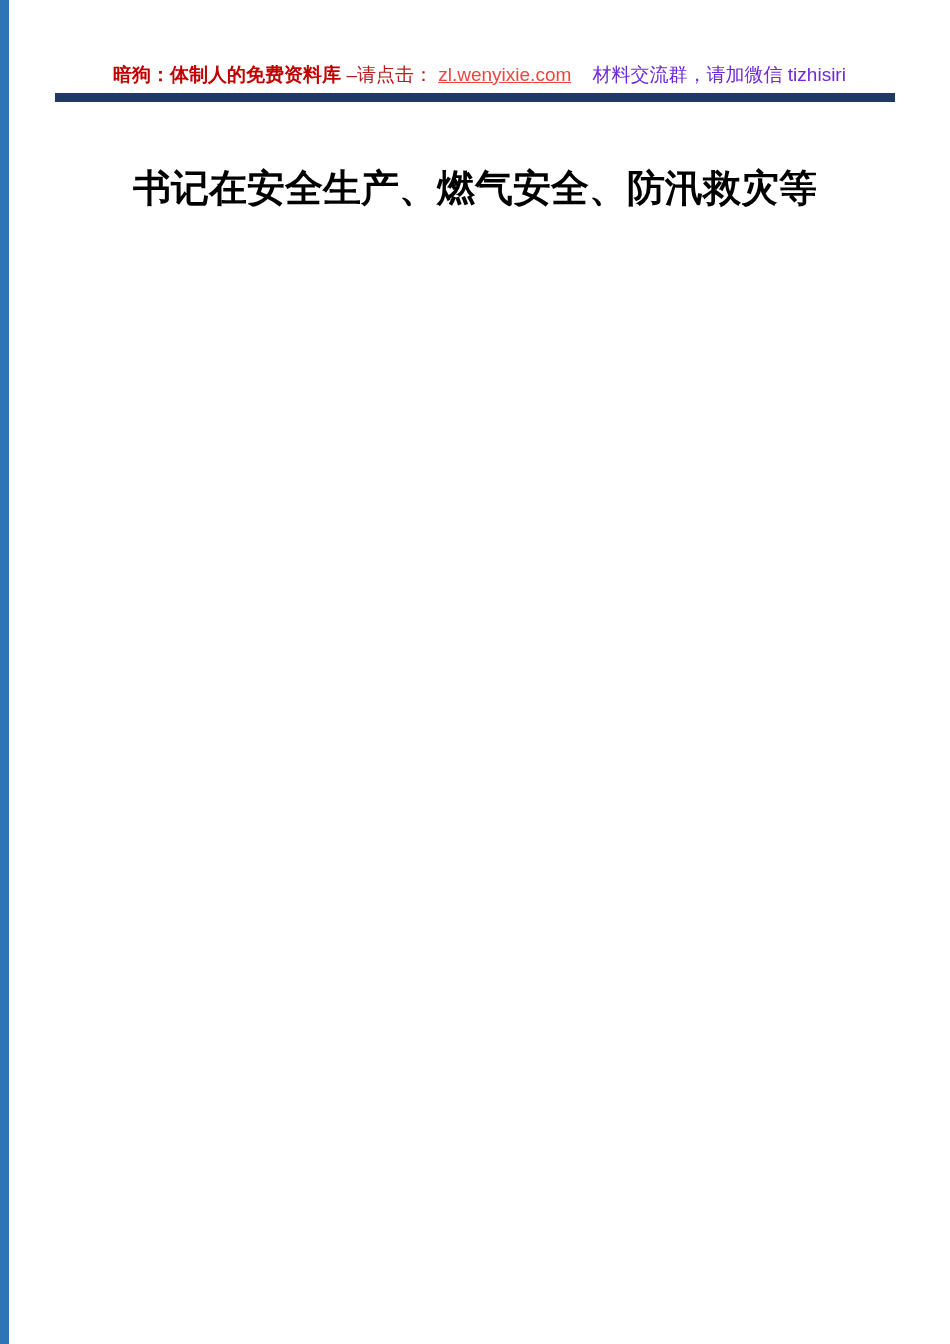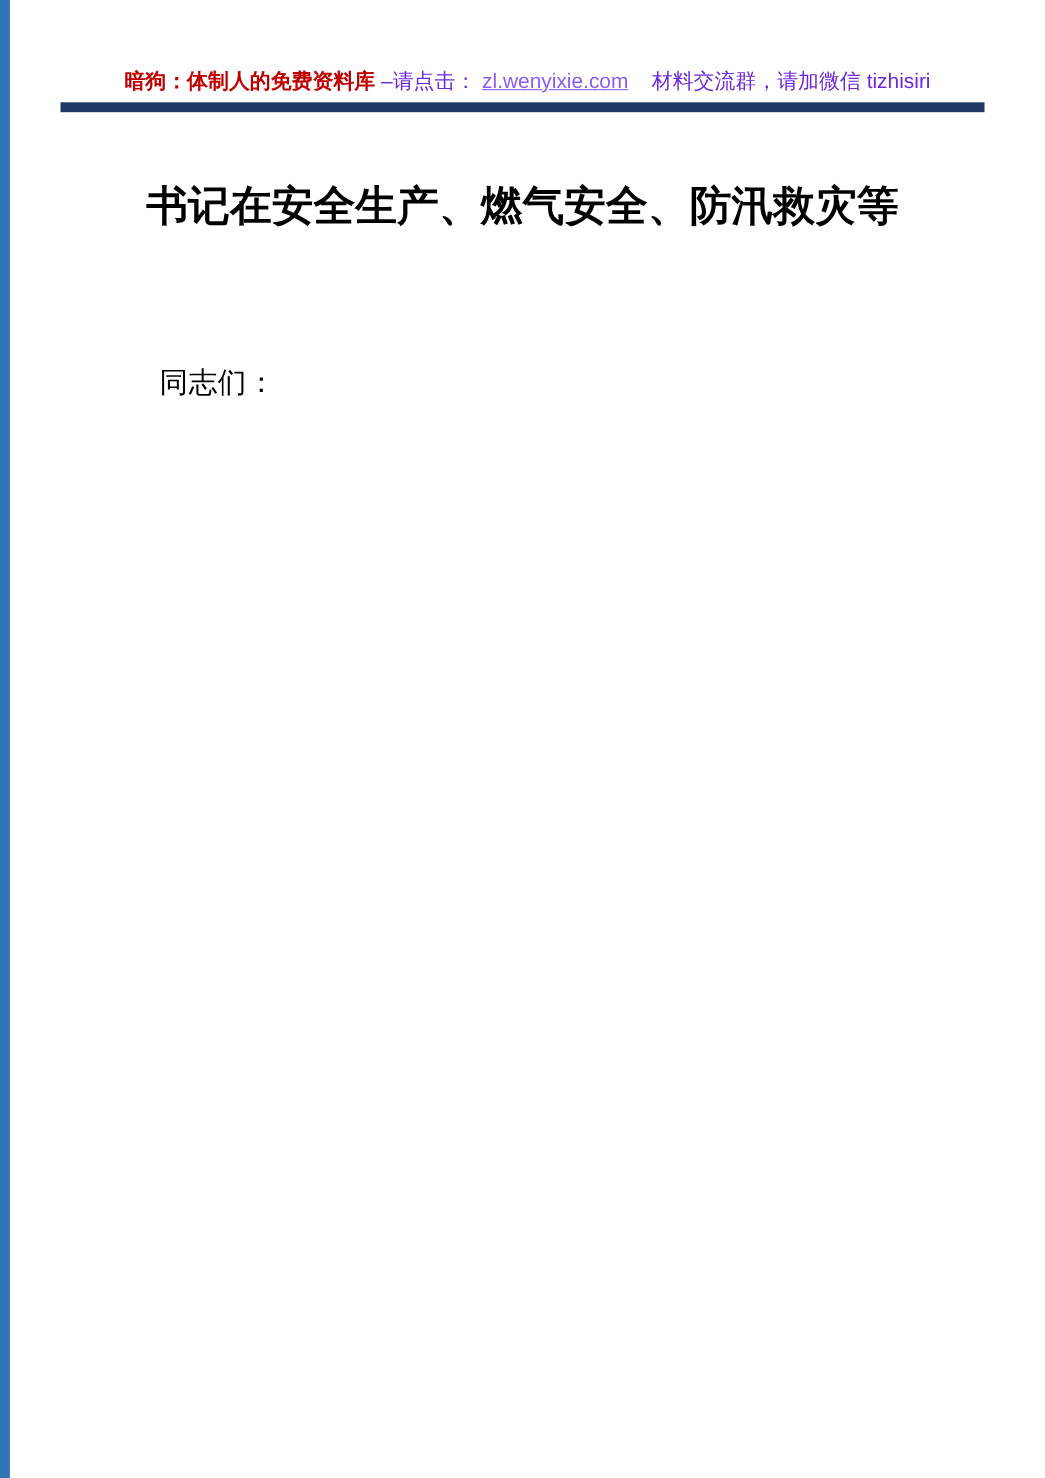--- a/index.html
+++ b/index.html
@@ -26,22 +26,22 @@
   .top-header {
     position: absolute;
     top: 62px; left: 9px; right: 0;
     text-align: center;
     font-size: 19px;
     line-height: 26px;
     font-family: "Liberation Sans", "DejaVu Sans", sans-serif;
     white-space: nowrap;
   }
   .site-name { color: #c00000; font-weight: bold; }
-  .link-prefix { color: #6d28d9; }
-  .header-link { color: #8b5cf6; text-decoration: underline; cursor: pointer; }
+  .link-prefix { color: #b91c1c; }
+  .header-link { color: #ef4444; text-decoration: underline; cursor: pointer; }
   .header-suffix { color: #6d28d9; margin-left: 16px; }
 
   
   .navy-rule {
     position: absolute;
     top: 93px; left: 55px; right: 55px;
     height: 9px;
     background: #1f3864;
   }
 
@@ -87,14 +87,13 @@
   <span class="header-suffix">材料交流群，请加微信 tizhisiri</span>
 </header>
 
 <div class="navy-rule"></div>
 
 <h1 class="doc-title">
   <span class="title-line">书记在安全生产、燃气安全、防汛救灾等</span><br>
 </h1>
 
 <main class="doc-body" id="doc-body">
-    <p class="body-para">同志们：</p>
   </main>
 
 </body></html>

